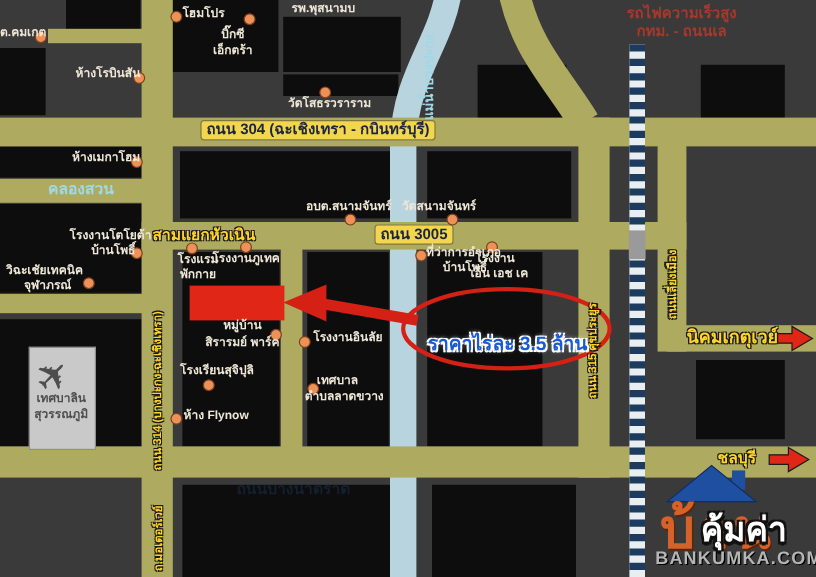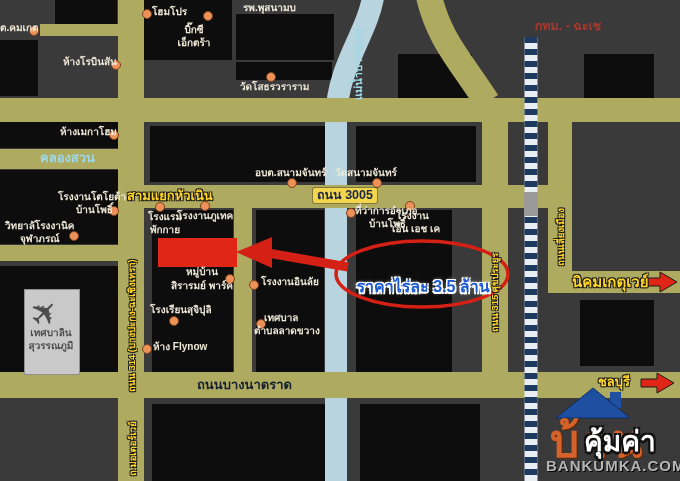--- a/index.html
+++ b/index.html
@@ -8,21 +8,21 @@
   .road{position:absolute;background:#aeab60;z-index:3;}
   .airport{position:absolute;background:#c9c9c9;border:1px solid #8f8f8f;z-index:3;}
   svg.layer{position:absolute;left:0;top:0;pointer-events:none;}
   svg.under{z-index:2;} svg.over{z-index:4;}
   .lbl{position:absolute;white-space:nowrap;z-index:6;line-height:1.2;}
   .w{color:#efe8d8;font-size:10px;font-weight:bold;}
   .tc{text-align:center;}
   .cyan{color:#9fd9e9;font-weight:bold;font-size:12px;}
   .yel{color:#ffd42a;font-weight:bold;text-shadow:1px 1px 0 #1a1a1a,-1px -1px 0 #1a1a1a,1px -1px 0 #1a1a1a,-1px 1px 0 #1a1a1a;}
   .pill{background:#f3d64d;color:#1a2642;font-weight:bold;font-size:12.5px;padding:0 4px;border-radius:2px;box-shadow:0 0 0 1px rgba(40,30,0,.35);}
-  .darkroad{color:#141f30;font-weight:bold;font-size:13px;}
+  .darkroad{color:#141f30;font-weight:bold;font-size:13px;margin-top:23px;}
   .red{color:#a8382c;font-weight:bold;font-size:12.5px;}
   .vert{transform:rotate(-90deg);transform-origin:0 0;font-size:9.5px;}
   .annot{position:absolute;font-size:16px;font-weight:bold;color:#1b5ad2;z-index:7;white-space:nowrap;
          text-shadow:-1.5px -1.5px 0 #fff,1.5px -1.5px 0 #fff,-1.5px 1.5px 0 #fff,1.5px 1.5px 0 #fff,0 0 4px #fff;}
   .dot{position:absolute;width:8px;height:8px;border-radius:50%;background:#ec9258;border:1px solid #7d3f1c;z-index:6;}
   .plot{position:absolute;left:158px;top:238px;width:79px;height:29px;background:#e02717;z-index:5;}
   .plane{position:absolute;left:30px;top:293px;font-size:34px;color:#4d4d4d;transform:rotate(-45deg);z-index:5;}
   .logo{position:absolute;z-index:8;white-space:nowrap;font-weight:bold;}
   .logo-house{left:550px;top:404px;font-size:46px;color:#d4622a;letter-spacing:3px;text-shadow:1px 1px 0 #5a2508;}
   .logo-kumka{left:584px;top:419px;font-size:28px;color:#fff;
@@ -110,36 +110,38 @@
 
   <div class="plot"></div>
 
   <div class="lbl w" style="left:152px;top:6px">โฮมโปร</div>
   <div class="lbl w" style="left:243px;top:2px">รพ.พุสนามบ</div>
   <div class="lbl w tc" style="left:168px;top:24px;width:52px">บิ๊กซี</div>
   <div class="lbl w tc" style="left:168px;top:37px;width:52px">เอ็กตร้า</div>
   <div class="lbl w" style="left:0;top:22px">ต.คมเกต</div>
   <div class="lbl w" style="left:63px;top:56px">ห้างโรบินสัน</div>
   <div class="lbl w" style="left:240px;top:81px">วัดโสธรวราราม</div>
-  <div class="lbl red tc" style="left:488px;top:19px;width:160px">กทม. - ฉะเช</div>
+  <div class="lbl red tc" style="left:488px;top:4px;width:160px">รถไฟความเร็วสูง</div>
+  <div class="lbl red tc" style="left:488px;top:19px;width:160px">กทม. - ถนนเล</div>
   <div class="lbl cyan vert" style="left:352px;top:100px;font-size:11px">แม่น้ำบางปะกง</div>
 
+  <div class="lbl pill" style="left:168px;top:101px">ถนน 304 (ฉะเชิงเทรา - กบินทร์บุรี)</div>
   <div class="lbl cyan" style="left:40px;top:150px;font-size:13px">คลองสวน</div>
   <div class="lbl yel" style="left:127px;top:188px;font-size:13px">สามแยกหัวเนิน</div>
   <div class="lbl pill" style="left:313px;top:188px">ถนน 3005</div>
   <div class="lbl darkroad" style="left:197px;top:377px">ถนนบางนาตราด</div>
   <div class="lbl yel vert" style="left:126px;top:392px">ถนน 314 (บางปะกง-ฉะเชิงเทรา)</div>
   <div class="lbl yel vert" style="left:489px;top:332px">ถนน 315 ศุขประยูร</div>
   <div class="lbl yel vert" style="left:555px;top:266px">ถนนเลี่ยงเมือง</div>
   <div class="lbl yel vert" style="left:127px;top:476px">ถ.มอเตอร์เวย์</div>
 
   <div class="lbl w" style="left:60px;top:126px">ห้างเมกาโฮม</div>
   <div class="lbl w" style="left:58px;top:191px">โรงงานโตโยต้า</div>
   <div class="lbl w" style="left:76px;top:204px">บ้านโพธิ์</div>
-  <div class="lbl w" style="left:5px;top:220px">วิทยาลัโรงงานิค</div>
+  <div class="lbl w" style="left:5px;top:220px">วิฉะเชัยเทคนิค</div>
   <div class="lbl w" style="left:20px;top:233px">จุฬาภรณ์</div>
   <div class="lbl w" style="left:255px;top:167px">อบต.สนามจันทร์</div>
   <div class="lbl w" style="left:335px;top:167px">วัดสนามจันทร์</div>
   <div class="lbl w" style="left:355px;top:205px">ที่ว่าการอำเภอ</div>
   <div class="lbl w" style="left:369px;top:218px">บ้านโพธิ์</div>
   <div class="lbl w tc" style="left:143px;top:211px;width:44px">โรงแรม</div>
   <div class="lbl w tc" style="left:143px;top:224px;width:44px">พักกาย</div>
   <div class="lbl w" style="left:177px;top:210px">โรงงานภูเทค</div>
   <div class="lbl w" style="left:396px;top:210px">โรงงาน</div>
   <div class="lbl w" style="left:392px;top:223px">เอ็น เอช เค</div>

